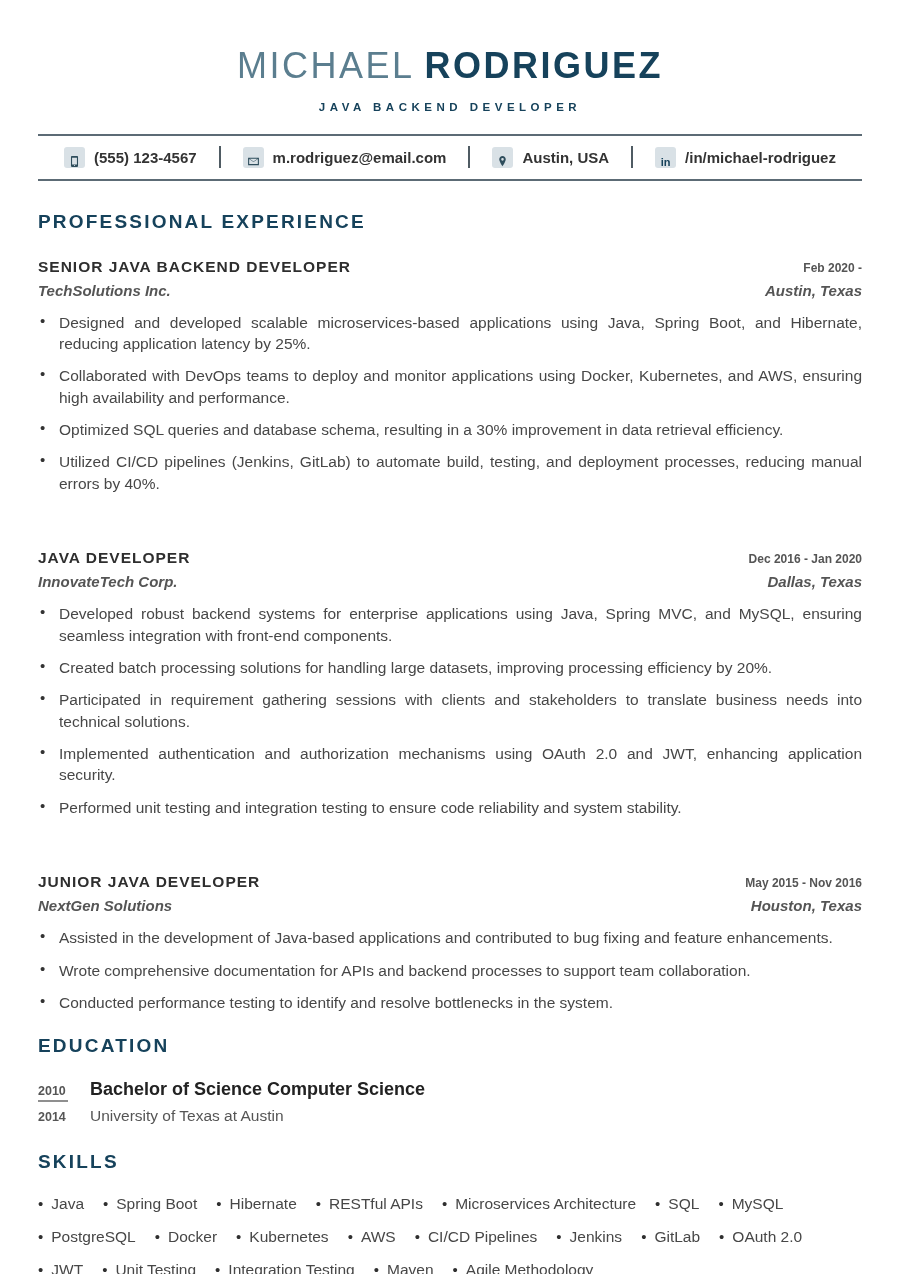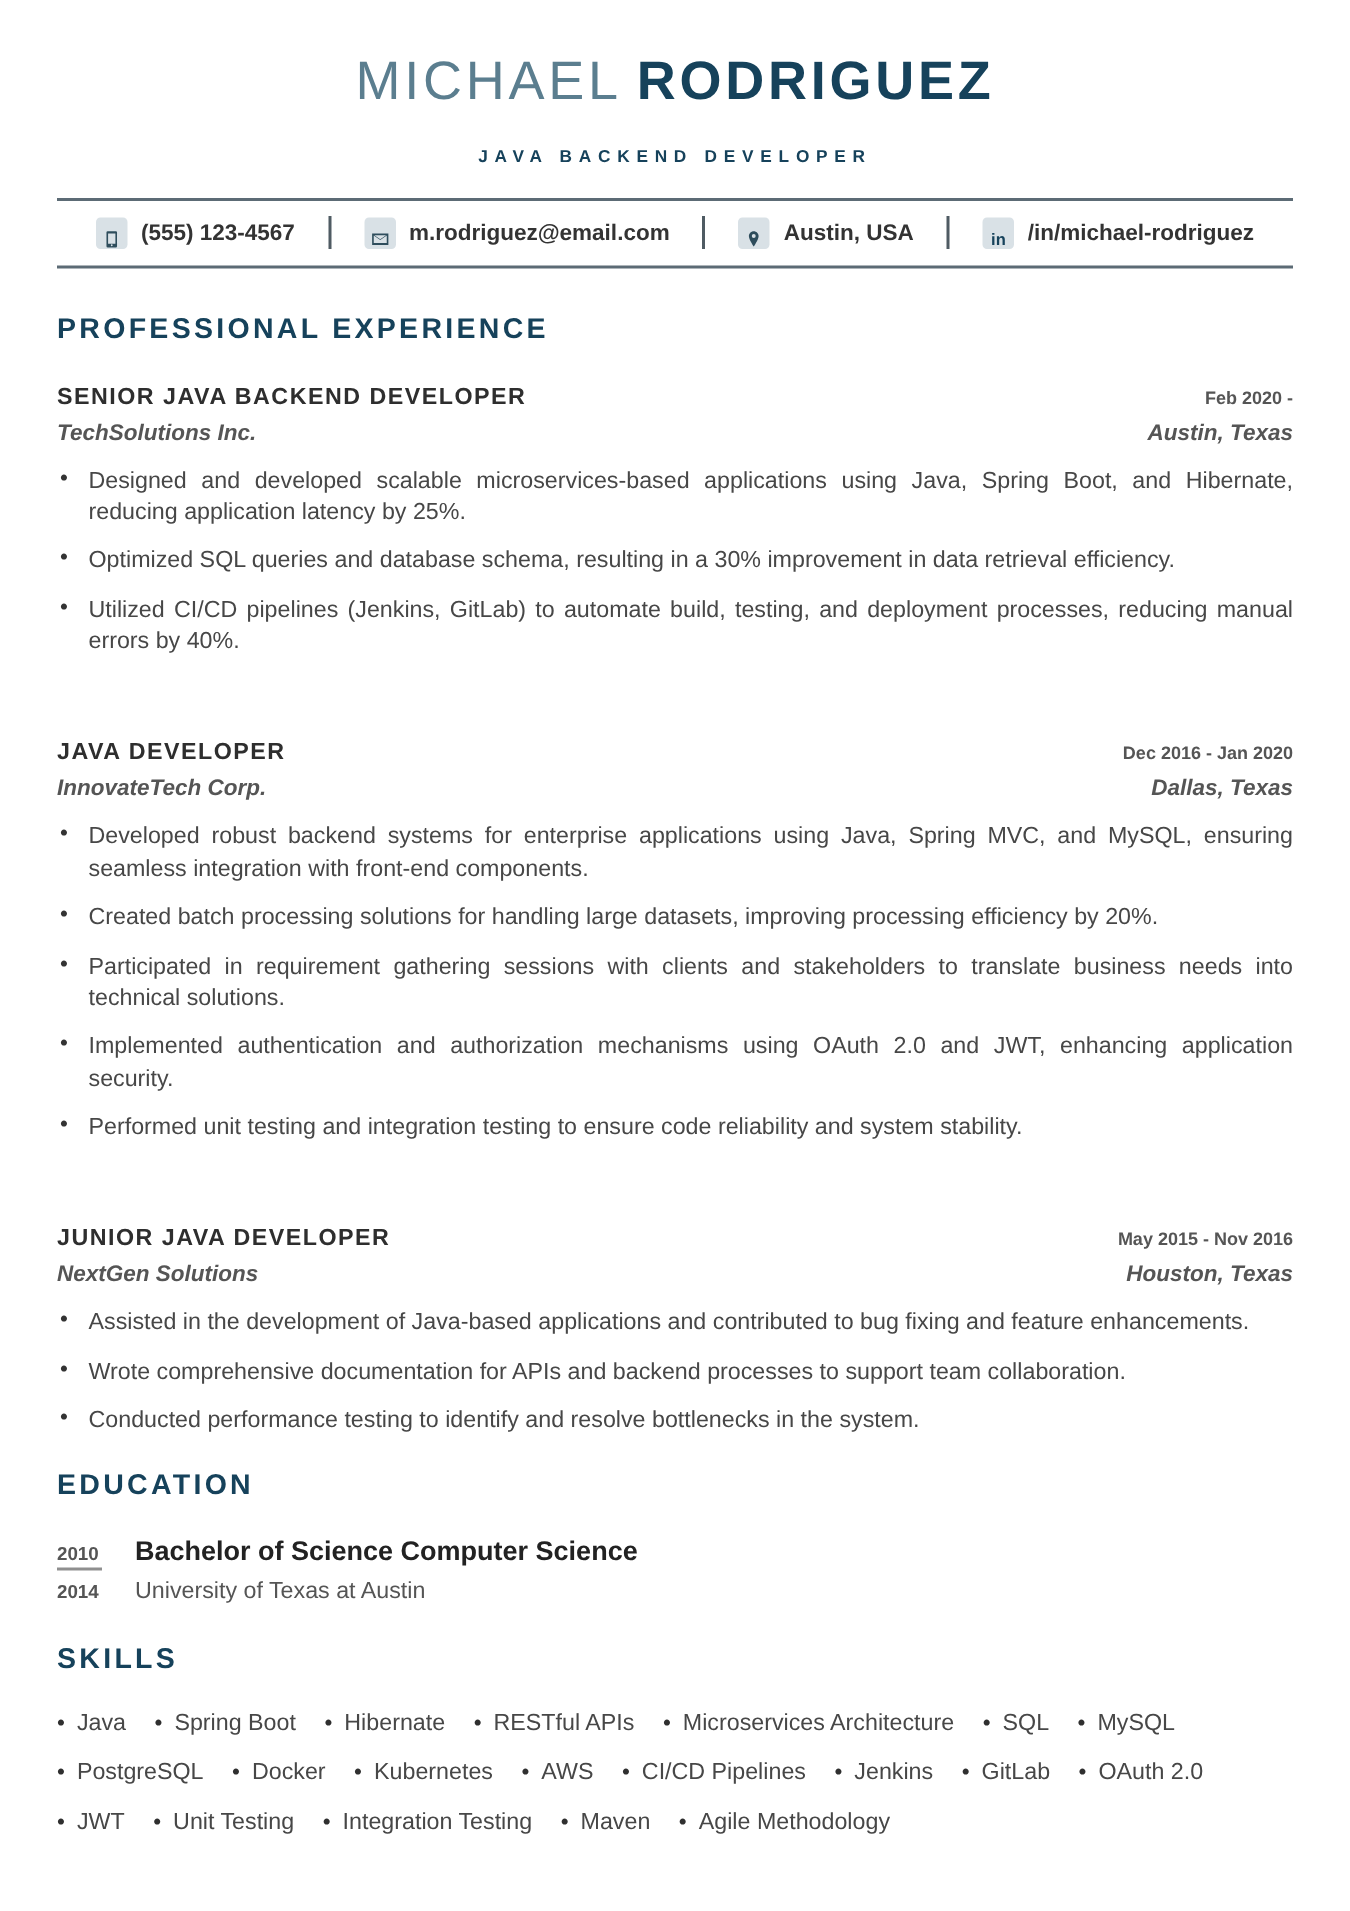--- a/index.html
+++ b/index.html
@@ -20,31 +20,31 @@
     color:var(--body-text);
   }
   .page{width:900px;height:1274px;padding:26px 38px 0 38px;}
 
   
   .name{
     text-align:center;
     font-size:36px;
     letter-spacing:2.5px;
     line-height:1.1;
-    margin-top:8px;
+    margin-top:20px;
   }
   .name .first{color:var(--name-first);font-weight:normal;margin-right:10px;}
   .name .last{color:var(--accent-dark);font-weight:bold;}
   .subtitle{
     text-align:center;
     color:var(--accent-dark);
     font-weight:bold;
     font-size:11.5px;
     letter-spacing:4.5px;
-    margin-top:25px;
+    margin-top:15px;
   }
 
   
   .contact-bar{
     margin-top:21px;
     border-top:2px solid var(--rule);
     border-bottom:2px solid var(--rule);
     height:47px;
     display:flex;align-items:center;justify-content:center;
     gap:22px;
@@ -186,20 +186,21 @@
       <span class="job-title">SENIOR JAVA BACKEND DEVELOPER</span>
       <span class="job-dates">Feb 2020 -</span>
     </div>
     <div class="job-row job-row2">
       <span class="job-company">TechSolutions Inc.</span>
       <span class="job-location">Austin, Texas</span>
     </div>
     <ul class="bullets">
   <li><span>Designed and developed scalable microservices-based applications using Java, Spring Boot, and Hibernate, reducing application latency by 25%.</span></li>
 
+  <li><span>Collaborated with DevOps teams to deploy and monitor applications using Docker, Kubernetes, and AWS, ensuring high availability and performance.</span></li>
 
   <li><span>Optimized SQL queries and database schema, resulting in a 30% improvement in data retrieval efficiency.</span></li>
 
   <li><span>Utilized CI/CD pipelines (Jenkins, GitLab) to automate build, testing, and deployment processes, reducing manual errors by 40%.</span></li>
 </ul>
   </div>
 
   <div class="job">
     <div class="job-row">
       <span class="job-title">JAVA DEVELOPER</span>

